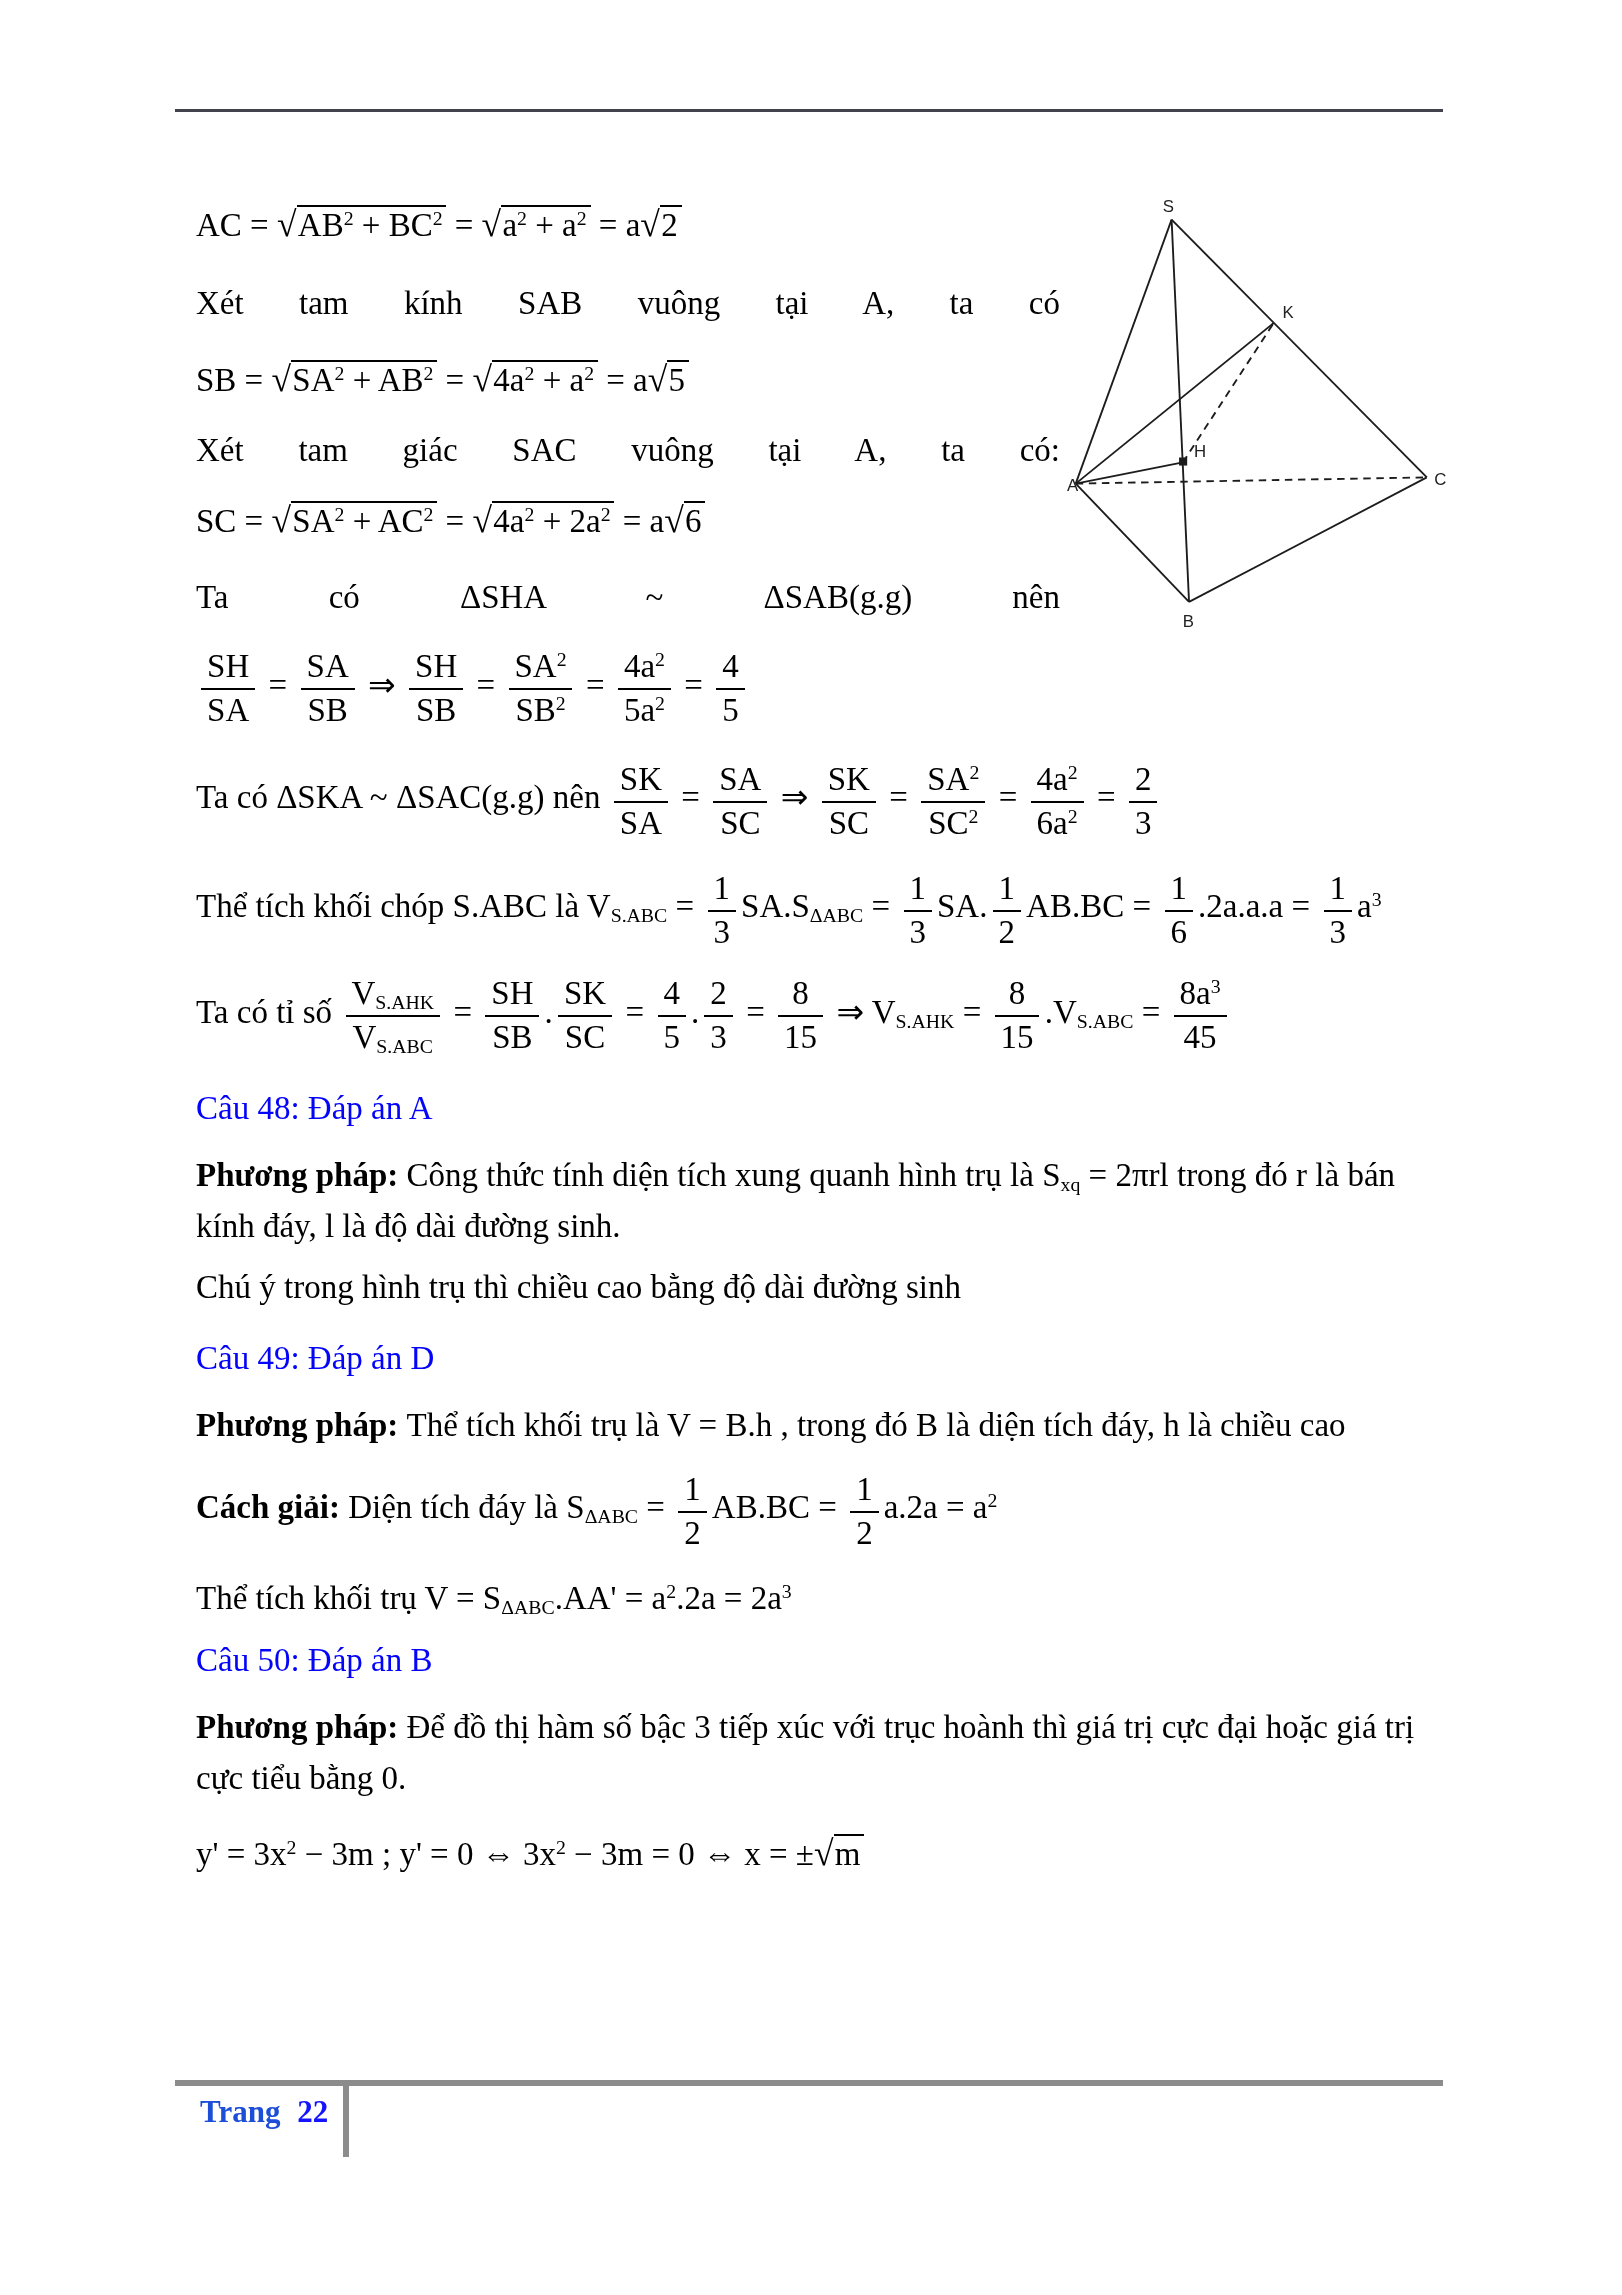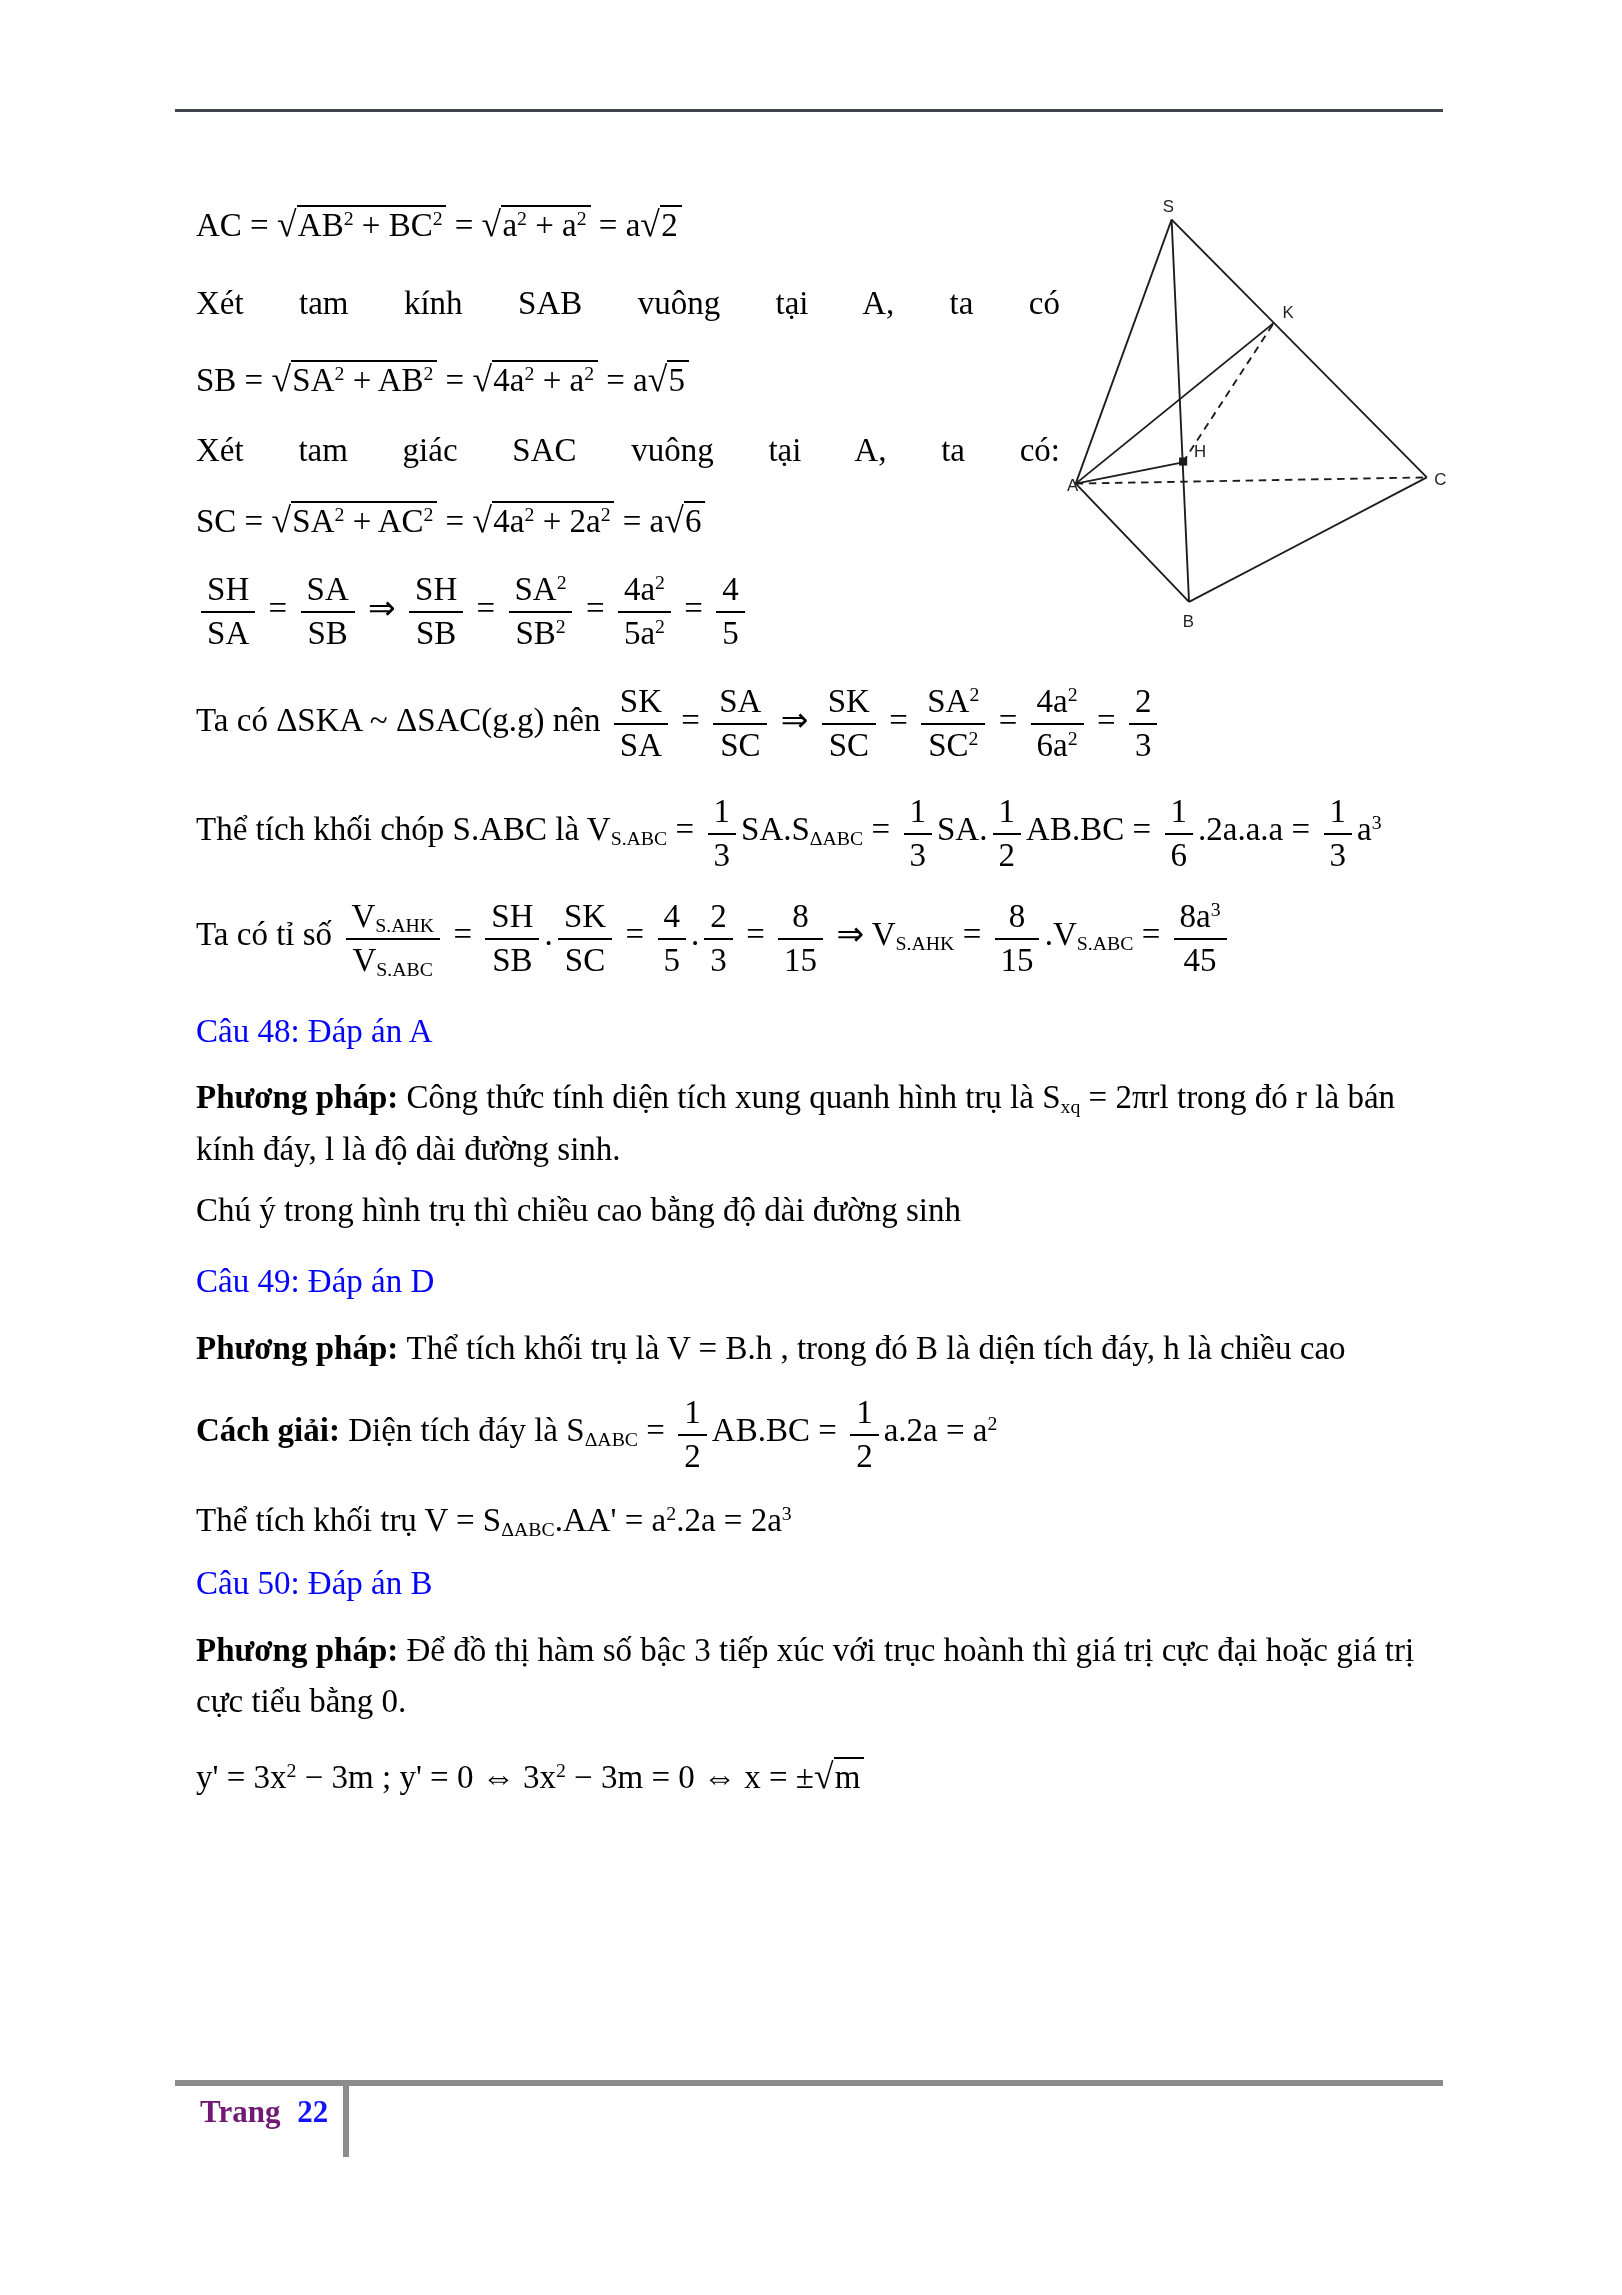--- a/index.html
+++ b/index.html
@@ -48,21 +48,21 @@
     width: 1268px; height: 5.9px; background: #8c8c8c;
   }
   .footer-vbar {
     position: absolute; left: 343px; top: 2080px;
     width: 5.9px; height: 77px; background: #8c8c8c;
   }
   .footer-text {
     position: absolute; left: 200px; top: 2094px;
     font-size: 31px; font-weight: 700; white-space: nowrap;
   }
-  .trang { color: #701a75; text-align: center; }
+  .trang { color: #1d4ed8; text-align: center; }
   .pagenum { color: #1414ff; margin-left: 9.2px; }
 </style>
 </head>
 <body>
 
 <div class="page">
 
   <div class="top-rule"></div>
 
   <svg class="figure" viewBox="0 0 620 710" xmlns="http://www.w3.org/2000/svg">
@@ -89,20 +89,21 @@
       <text x="590" y="464">C</text>
     </g>
   </svg>
 
   <div class="content">
     <p class="fline narrow" style="margin-top:15.7px">AC = <span class="sqrt"><span class="rsign">√</span><span class="rbody">AB<sup>2</sup> + BC<sup>2</sup></span></span> = <span class="sqrt"><span class="rsign">√</span><span class="rbody">a<sup>2</sup> + a<sup>2</sup></span></span> = a<span class="sqrt"><span class="rsign">√</span><span class="rbody">2</span></span></p>
     <p class="tline narrow jline" style="margin-top:27.5px">Xét tam kính SAB vuông tại A, ta có</p>
     <p class="fline narrow" style="margin-top:25px">SB = <span class="sqrt"><span class="rsign">√</span><span class="rbody">SA<sup>2</sup> + AB<sup>2</sup></span></span> = <span class="sqrt"><span class="rsign">√</span><span class="rbody">4a<sup>2</sup> + a<sup>2</sup></span></span> = a<span class="sqrt"><span class="rsign">√</span><span class="rbody">5</span></span></p>
     <p class="tline narrow jline" style="margin-top:19.6px">Xét tam giác SAC vuông tại A, ta có:</p>
     <p class="fline narrow" style="margin-top:18.3px">SC = <span class="sqrt"><span class="rsign">√</span><span class="rbody">SA<sup>2</sup> + AC<sup>2</sup></span></span> = <span class="sqrt"><span class="rsign">√</span><span class="rbody">4a<sup>2</sup> + 2a<sup>2</sup></span></span> = a<span class="sqrt"><span class="rsign">√</span><span class="rbody">6</span></span></p>
+    <p class="tline narrow jline" style="margin-top:26px">Ta có ΔSHA ~ ΔSAB(g.g) nên</p>
     <p class="fline narrow" style="margin-top:23.6px"><span class="frac"><span class="num">SH</span><span class="den">SA</span></span> = <span class="frac"><span class="num">SA</span><span class="den">SB</span></span> ⇒ <span class="frac"><span class="num">SH</span><span class="den">SB</span></span> = <span class="frac"><span class="num">SA<sup>2</sup></span><span class="den">SB<sup>2</sup></span></span> = <span class="frac"><span class="num">4a<sup>2</sup></span><span class="den">5a<sup>2</sup></span></span> = <span class="frac"><span class="num">4</span><span class="den">5</span></span></p>
     <p class="fline" style="margin-top:29px">Ta có ΔSKA ~ ΔSAC(g.g) nên <span class="frac"><span class="num">SK</span><span class="den">SA</span></span> = <span class="frac"><span class="num">SA</span><span class="den">SC</span></span> ⇒ <span class="frac"><span class="num">SK</span><span class="den">SC</span></span> = <span class="frac"><span class="num">SA<sup>2</sup></span><span class="den">SC<sup>2</sup></span></span> = <span class="frac"><span class="num">4a<sup>2</sup></span><span class="den">6a<sup>2</sup></span></span> = <span class="frac"><span class="num">2</span><span class="den">3</span></span></p>
     <p class="fline" style="margin-top:26px">Thể tích khối chóp S.ABC là V<sub>S.ABC</sub> = <span class="frac"><span class="num">1</span><span class="den">3</span></span>SA.S<sub>ΔABC</sub> = <span class="frac"><span class="num">1</span><span class="den">3</span></span>SA.<span class="frac"><span class="num">1</span><span class="den">2</span></span>AB.BC = <span class="frac"><span class="num">1</span><span class="den">6</span></span>.2a.a.a = <span class="frac"><span class="num">1</span><span class="den">3</span></span>a<sup>3</sup></p>
     <p class="fline" style="margin-top:22px">Ta có tỉ số <span class="frac"><span class="num">V<sub>S.AHK</sub></span><span class="den">V<sub>S.ABC</sub></span></span> = <span class="frac"><span class="num">SH</span><span class="den">SB</span></span>.<span class="frac"><span class="num">SK</span><span class="den">SC</span></span> = <span class="frac"><span class="num">4</span><span class="den">5</span></span>.<span class="frac"><span class="num">2</span><span class="den">3</span></span> = <span class="frac"><span class="num">8</span><span class="den">15</span></span> ⇒ V<sub>S.AHK</sub> = <span class="frac"><span class="num">8</span><span class="den">15</span></span>.V<sub>S.ABC</sub> = <span class="frac"><span class="num">8a<sup>3</sup></span><span class="den">45</span></span></p>
 
     <p class="tline cau" style="margin-top:26px">Câu 48: Đáp án A</p>
     <p class="tline wrapline" style="margin-top:15.7px"><b>Phương pháp: </b>Công thức tính diện tích xung quanh hình trụ là S<sub>xq</sub> = 2πrl  trong đó r là bán kính đáy, l là độ dài đường sinh.</p>
     <p class="tline" style="margin-top:10.5px">Chú ý trong hình trụ thì chiều cao bằng độ dài đường sinh</p>
 
     <p class="tline cau" style="margin-top:19.6px">Câu 49: Đáp án D</p>

